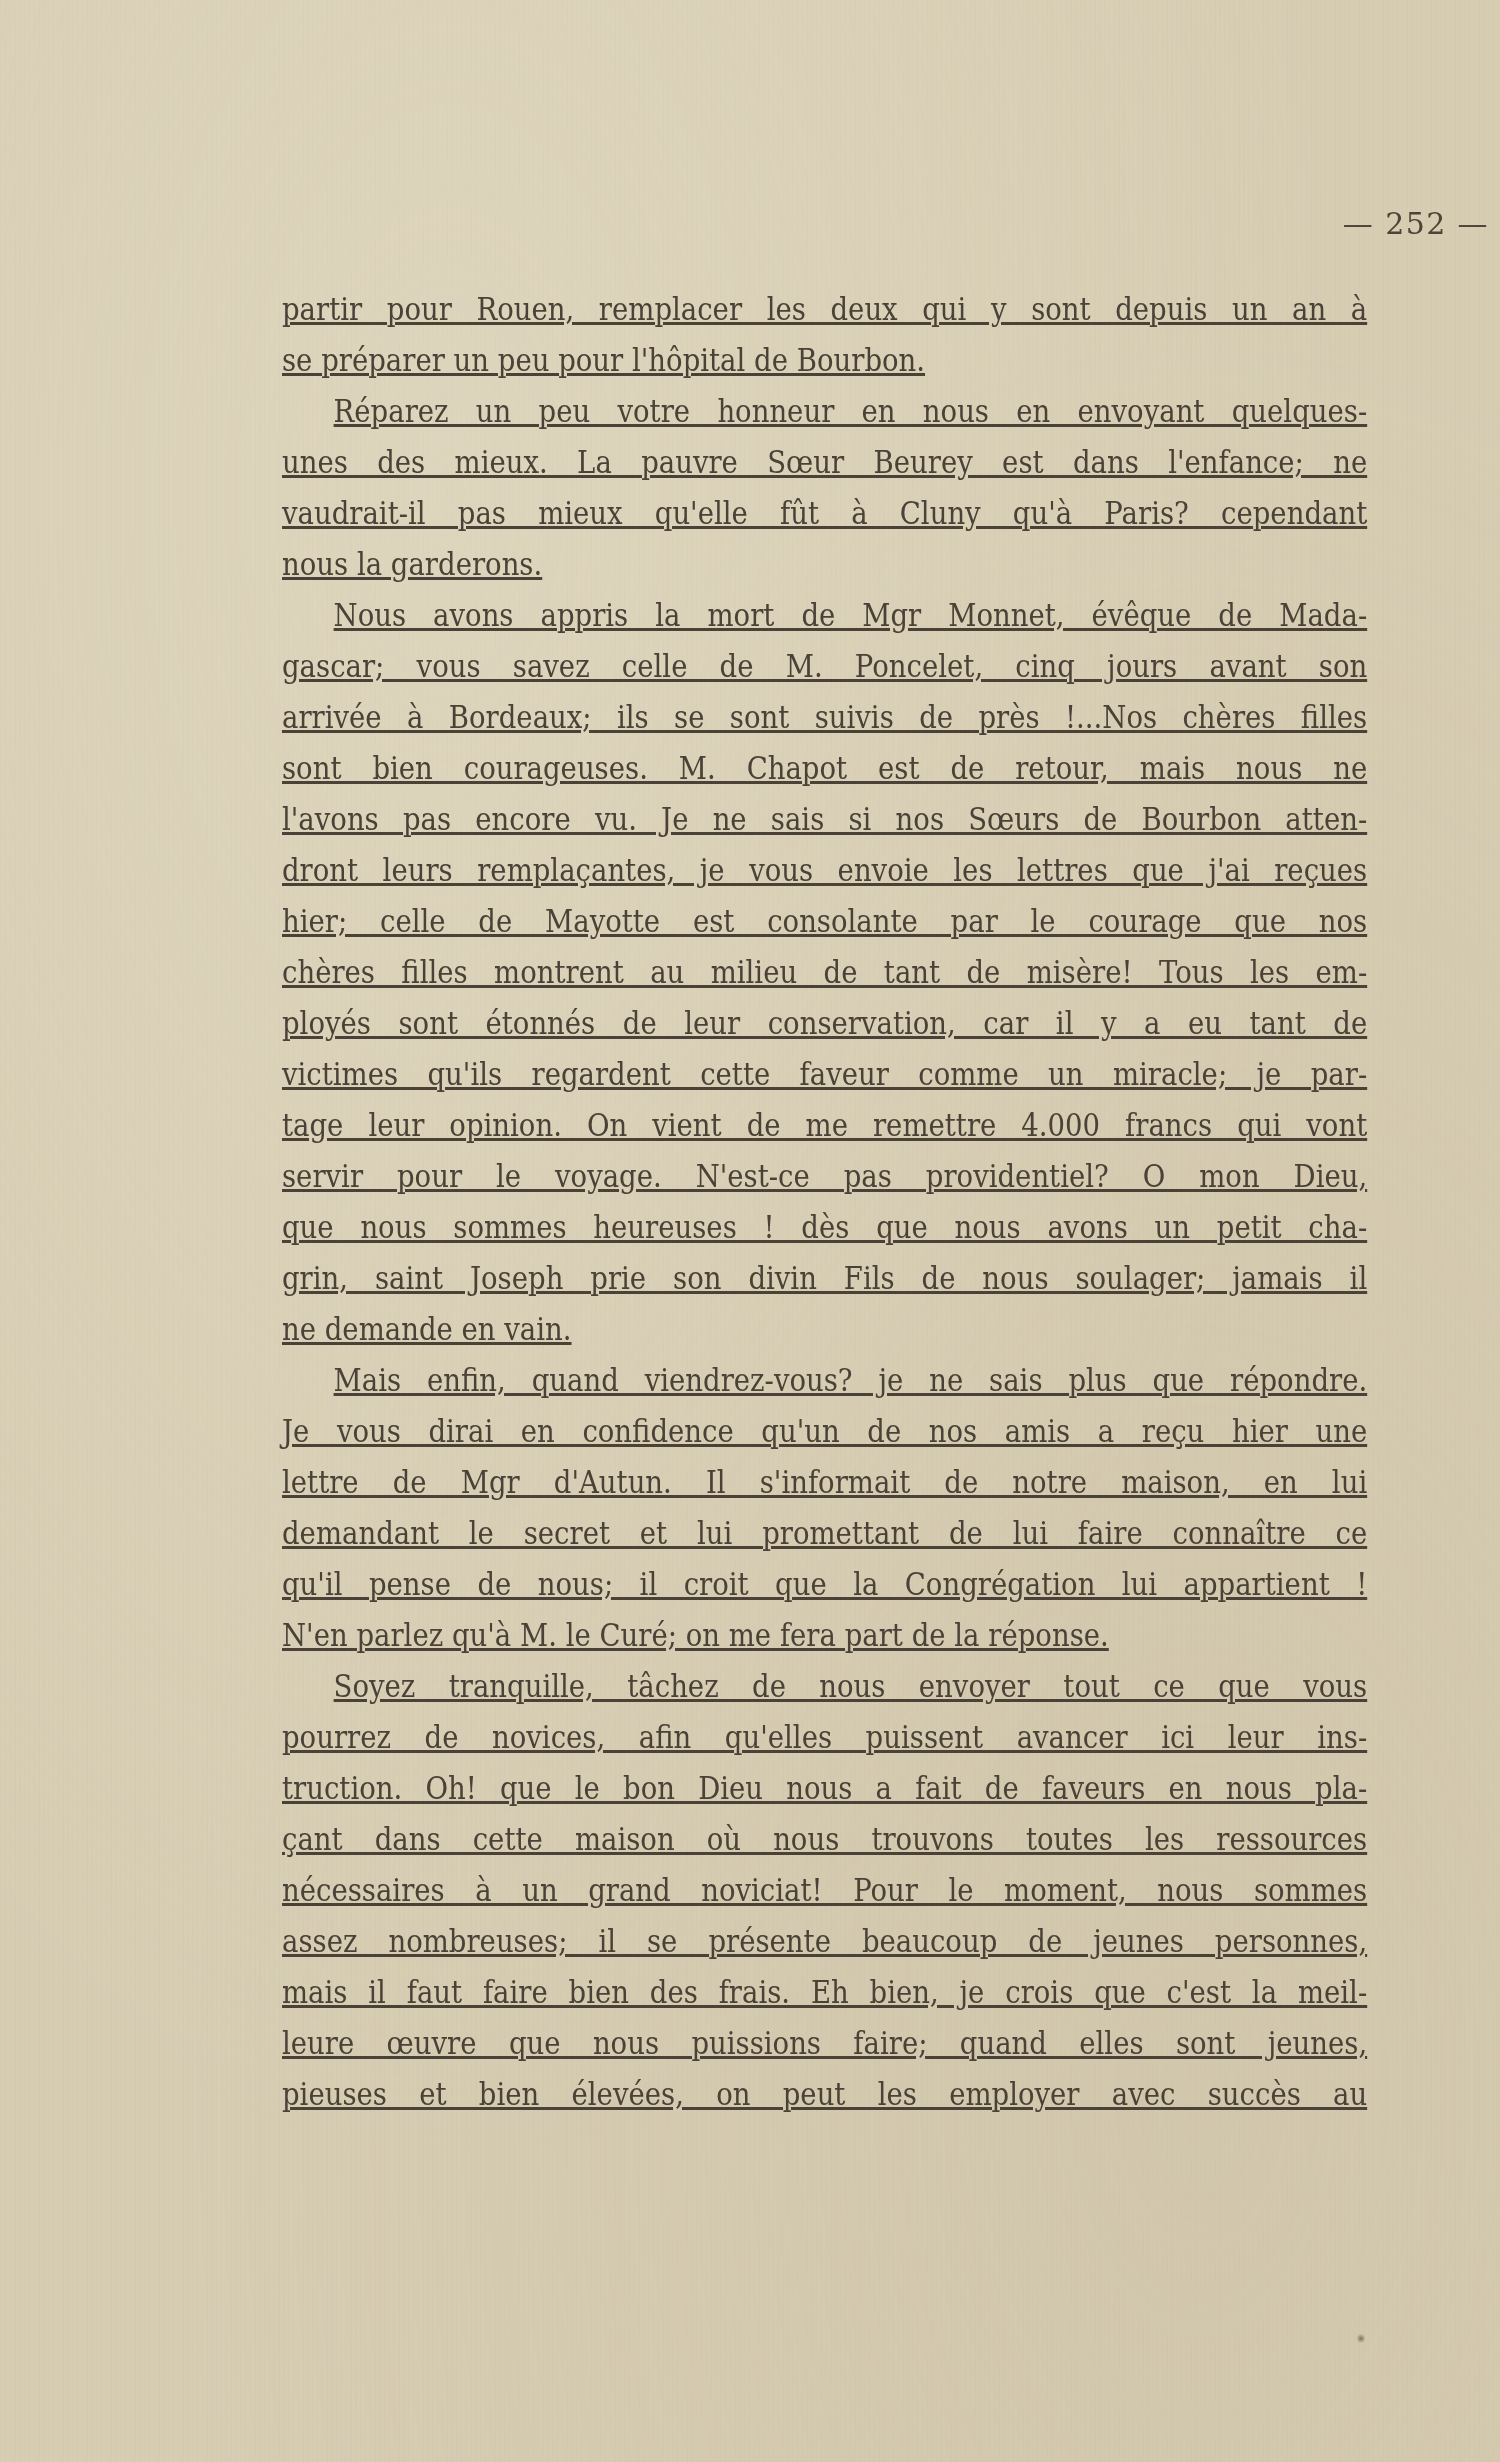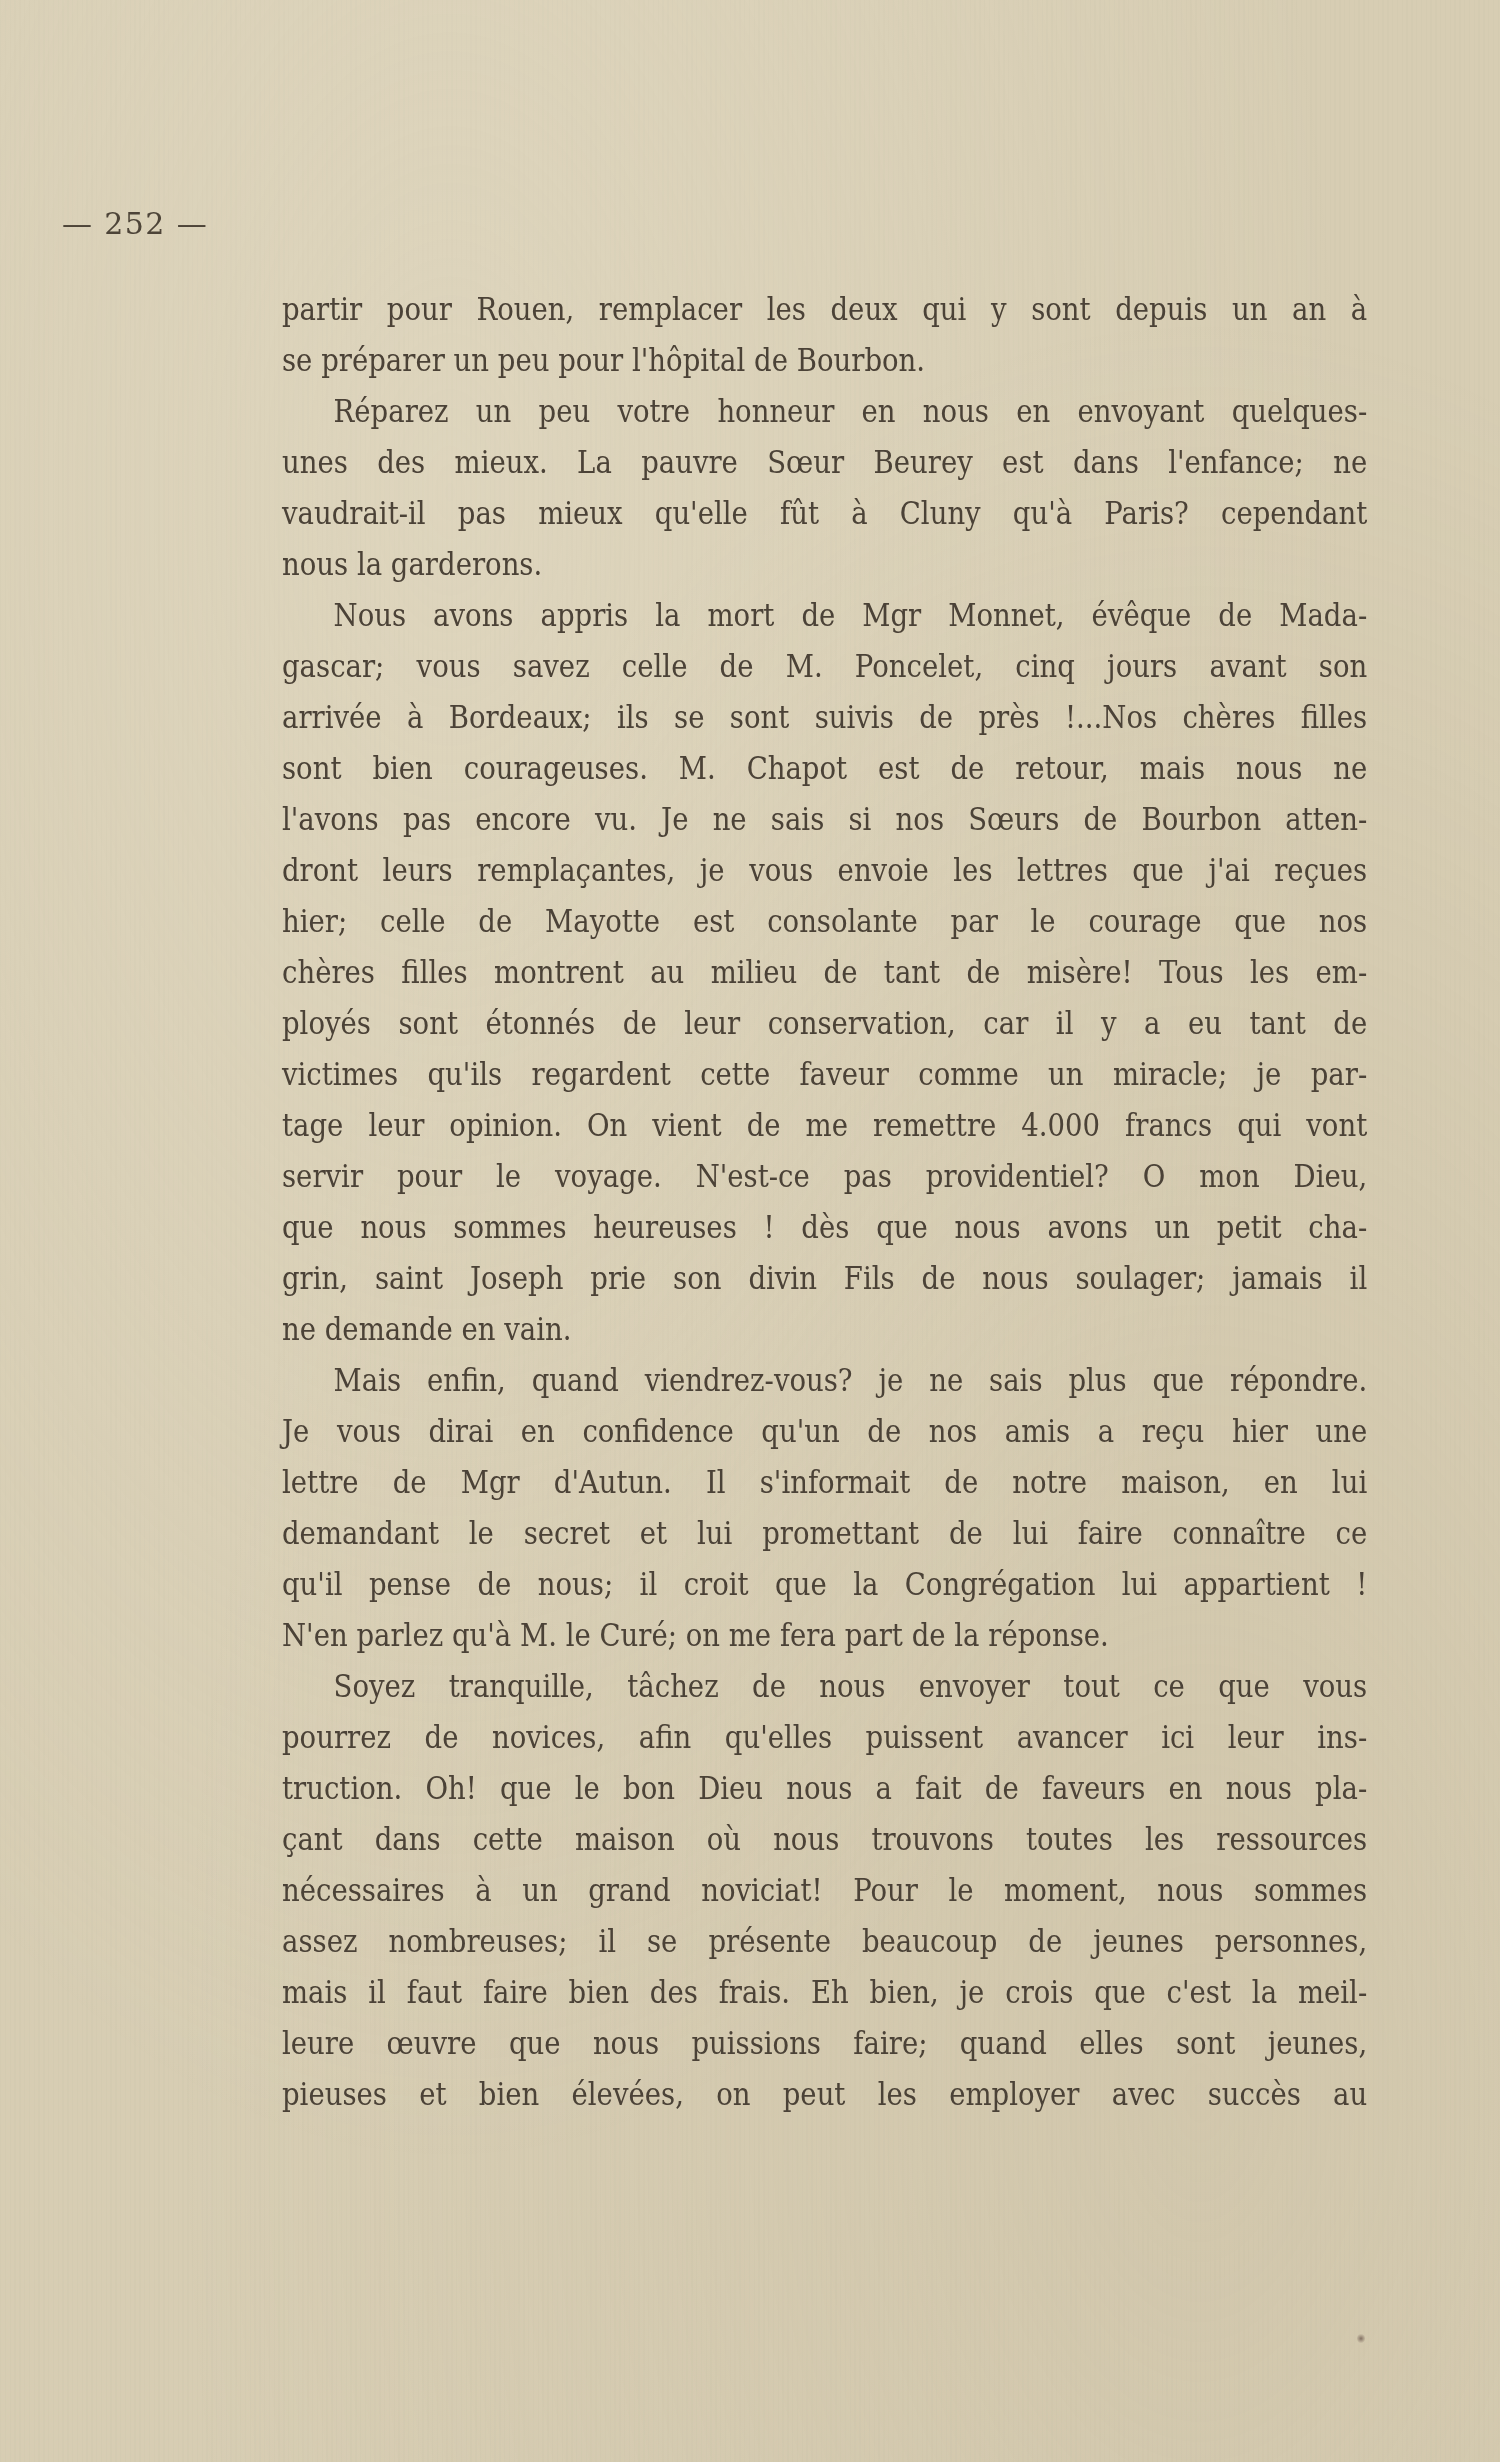--- a/index.html
+++ b/index.html
@@ -23,32 +23,33 @@
     position: absolute;
     left: 0; top: 0;
     width: 1501px;
     height: 2462px;
   }
   .page-number {
     position: absolute;
     top: 206px;
     left: 0;
     width: 1489px;
-    text-align: left;
+    text-align: right;
     font-size: 30px;
     letter-spacing: 1.4px;
     color: #4d4438;
     padding-left: 62px;
     box-sizing: border-box;
   }
   .body-text {
     position: absolute;
     left: 282px;
     top: 284px;
     width: 1085px;
+    text-decoration: underline;
   }
   .line {
     display: block;
     height: 51px;
     line-height: 51px;
     font-size: 32px;
     white-space: nowrap;
     text-align: justify;
     text-align-last: justify;
     transform-origin: left center;

